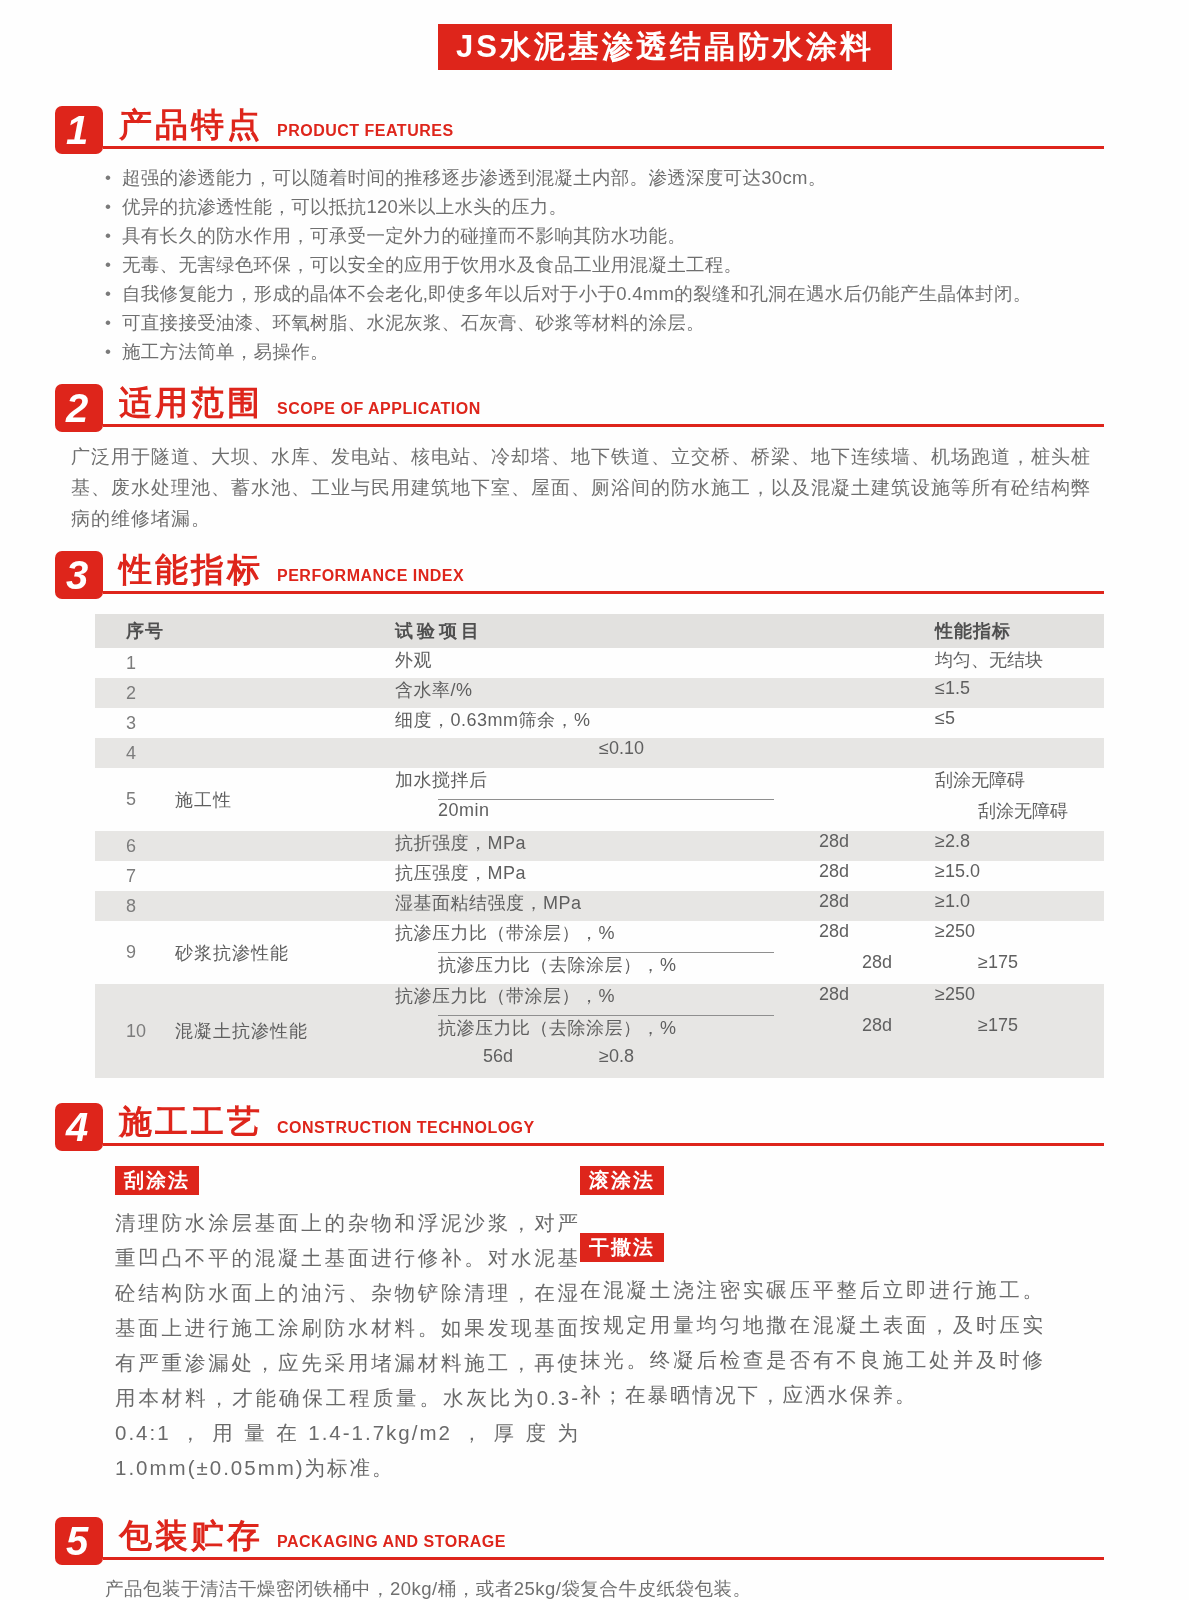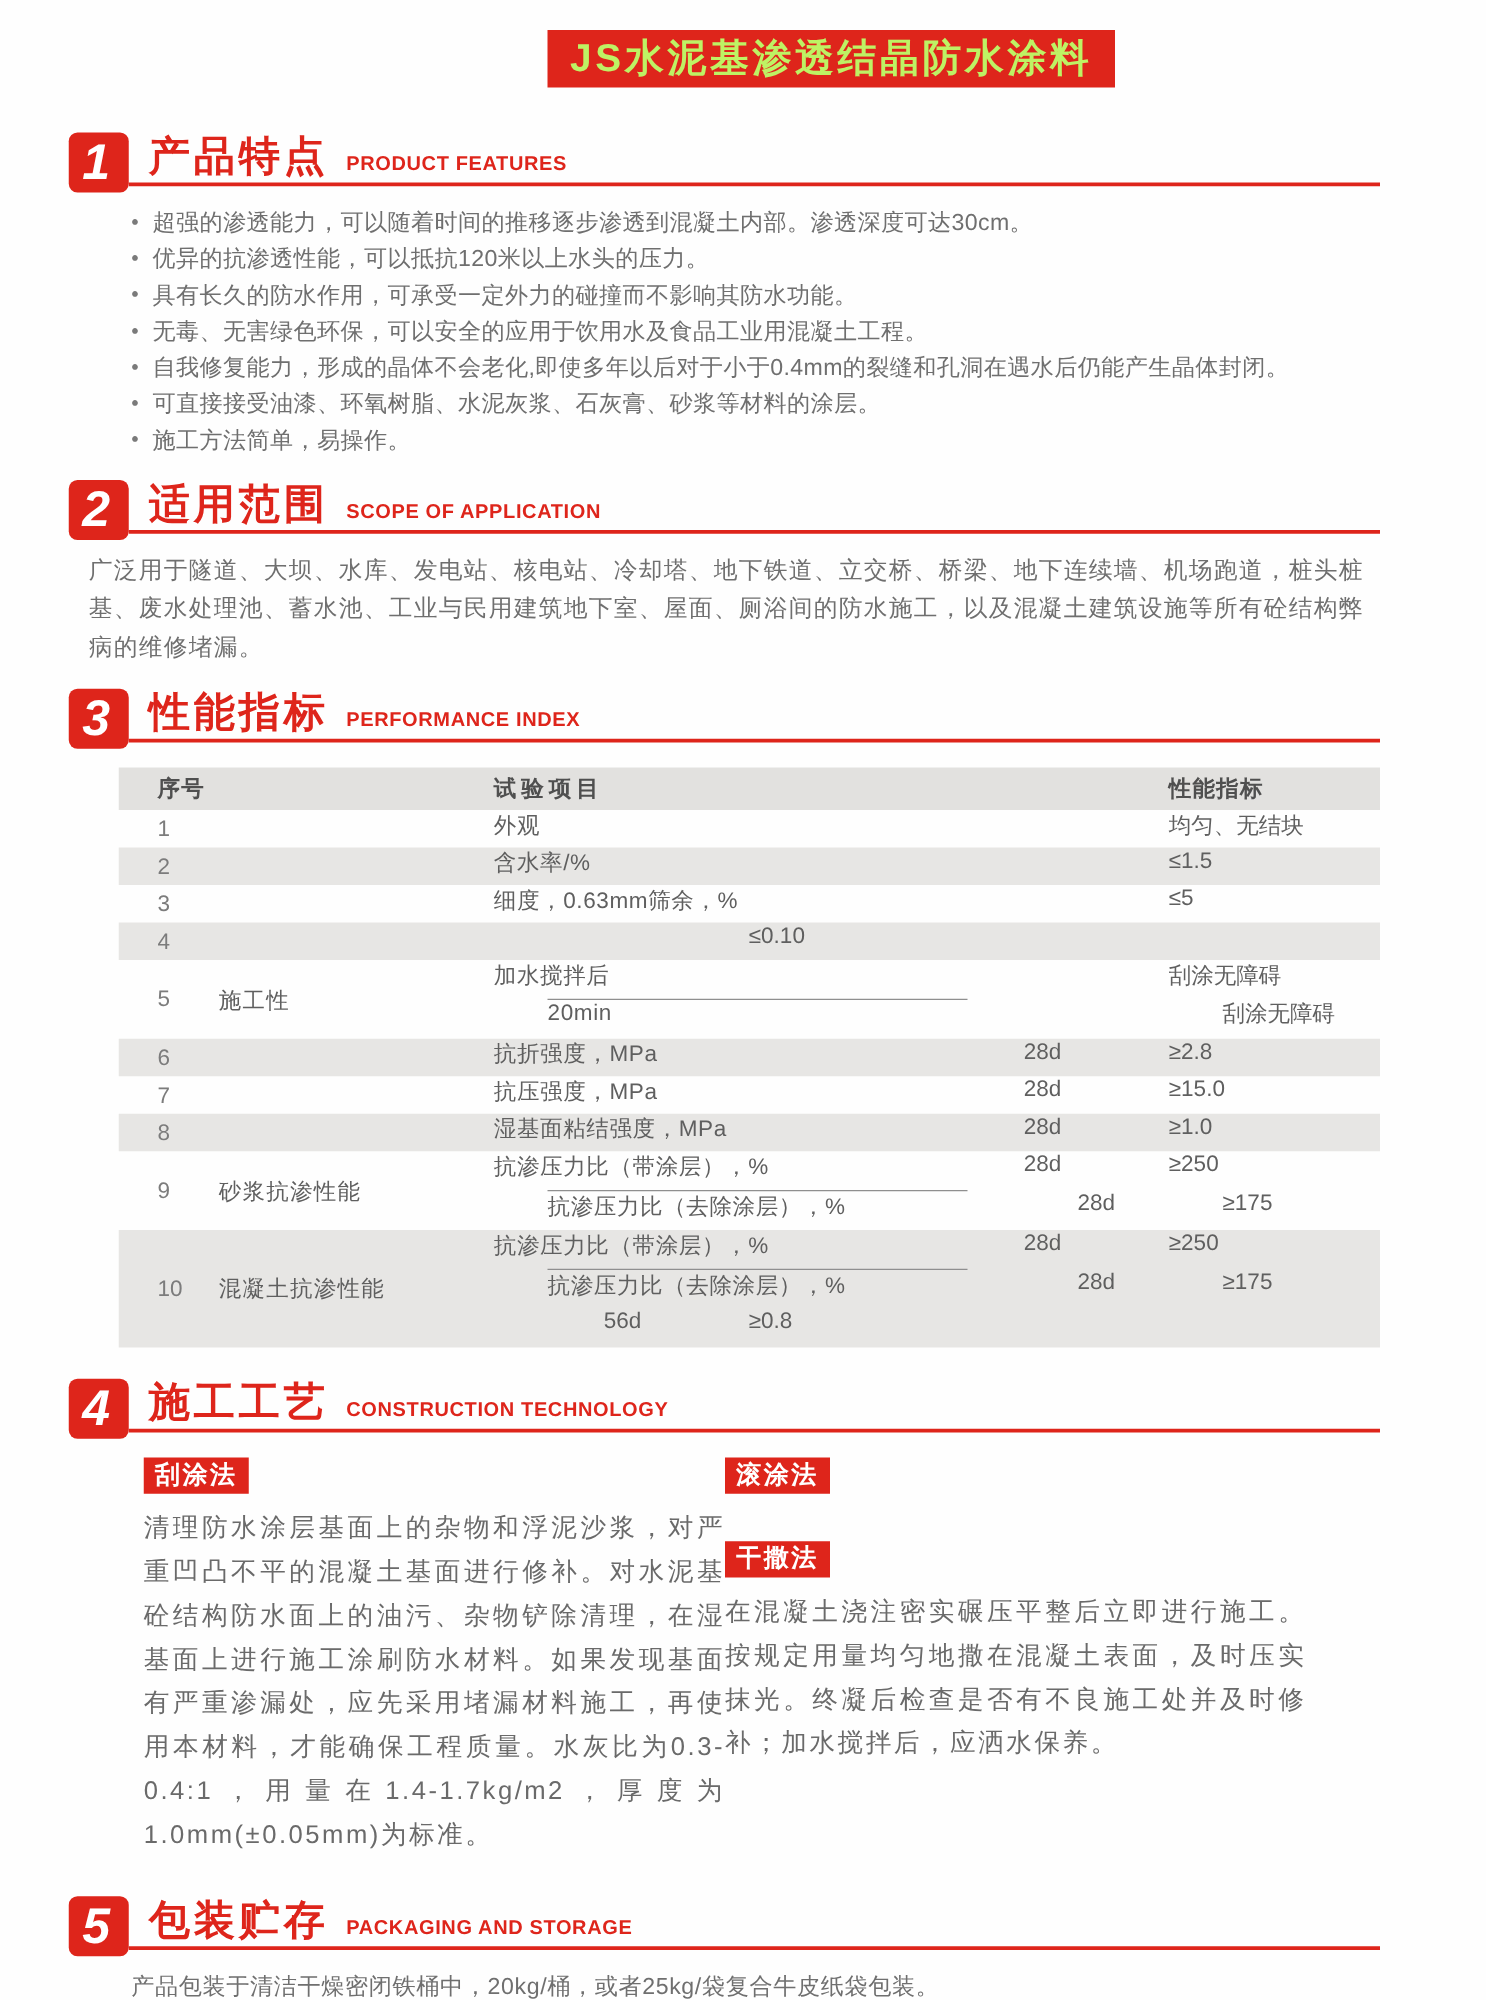--- a/index.html
+++ b/index.html
@@ -2,21 +2,21 @@
 <html lang="zh" style="--red: #de251b; --shade: #e7e6e4;"><head>
 <meta charset="utf-8">
 <style>
   :root{ --red:#de251b; --ink:#5f5f5f; --ink-light:#6f6f6f; --shade:#e7e6e4; --head-shade:#e2e1df; }
   *{margin:0;padding:0;box-sizing:border-box;}
   html,body{background:#ffffff;}
   body{font-family:"Liberation Sans","DejaVu Sans",sans-serif;}
   .page{position:relative;width:1189px;height:1600px;background:#fefefe;overflow:hidden;padding:0 85px 0 55px;}
 
   
-  .title-banner{display:inline-block;margin:24px 0 0 383px;background:var(--red);color:#bef264;
+  .title-banner{display:inline-block;margin:24px 0 0 383px;background:var(--red);color:#ffffff;
     font-size:31px;font-weight:bold;letter-spacing:3px;padding:7px 18px 8px;line-height:1.0;}
 
   
   .sec-head{display:flex;align-items:flex-end;margin-top:36px;}
   .sec-num{width:48px;height:48px;background:var(--red);color:#fff;border-radius:7px;
     display:flex;align-items:center;justify-content:center;font-size:40px;font-weight:bold;
     font-style:italic;position:relative;margin-bottom:-5px;z-index:2;padding-right:4px;}
   .sec-title-wrap{flex:1;border-bottom:3px solid var(--red);display:flex;align-items:baseline;
     gap:14px;padding:0 0 3px 16px;}
   .sec-zh{font-size:33px;font-weight:bold;color:var(--red);letter-spacing:3px;line-height:1.1;}
@@ -296,21 +296,21 @@
   </div>
   <div class="cols">
     <div class="col-left">
       <span class="badge">刮涂法</span>
       <p class="method-text">清理防水涂层基面上的杂物和浮泥沙浆，对严重凹凸不平的混凝土基面进行修补。对水泥基砼结构防水面上的油污、杂物铲除清理，在湿基面上进行施工涂刷防水材料。如果发现基面有严重渗漏处，应先采用堵漏材料施工，再使用本材料，才能确保工程质量。水灰比为0.3-0.4:1，用量在1.4-1.7kg/m2，厚度为1.0mm(±0.05mm)为标准。</p>
     </div>
     <div class="col-right">
       <span class="badge">滚涂法</span>
       <div class="badge-gap"></div>
       <span class="badge">干撒法</span>
-      <p class="method-text">在混凝土浇注密实碾压平整后立即进行施工。按规定用量均匀地撒在混凝土表面，及时压实抹光。终凝后检查是否有不良施工处并及时修补；加水搅拌后，应洒水保养。</p>
+      <p class="method-text">在混凝土浇注密实碾压平整后立即进行施工。按规定用量均匀地撒在混凝土表面，及时压实抹光。终凝后检查是否有不良施工处并及时修补；在暴晒情况下，应洒水保养。</p>
     </div>
   </div>
 
   
   <div class="sec-head" style="margin-top:32px;">
     <div class="sec-num">5</div>
     <div class="sec-title-wrap">
       <span class="sec-zh">包装贮存</span>
       <span class="sec-en">PACKAGING AND STORAGE</span>
     </div>

